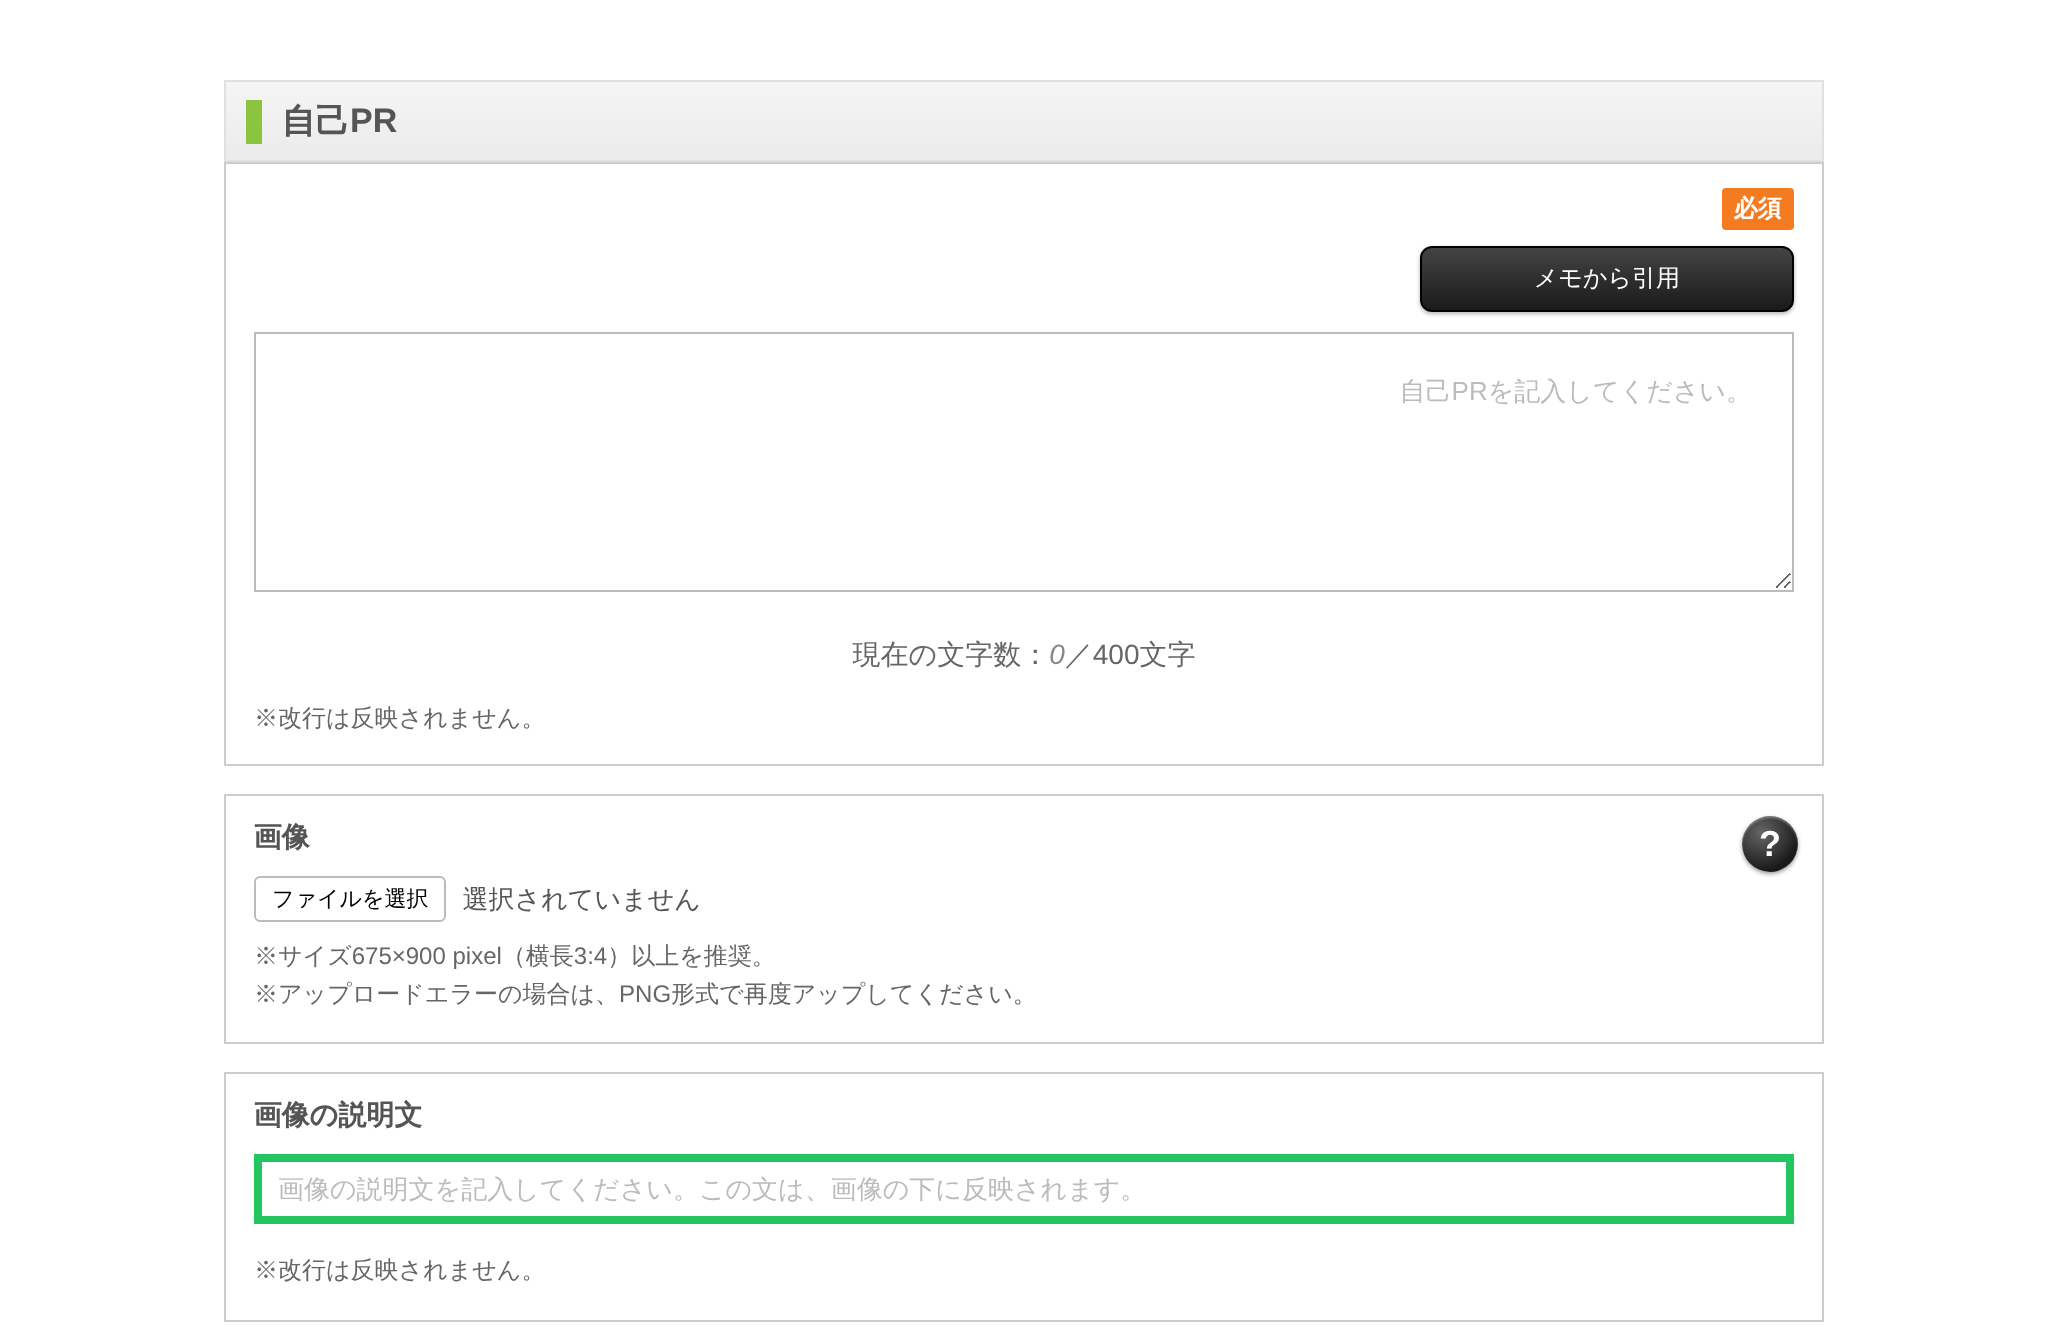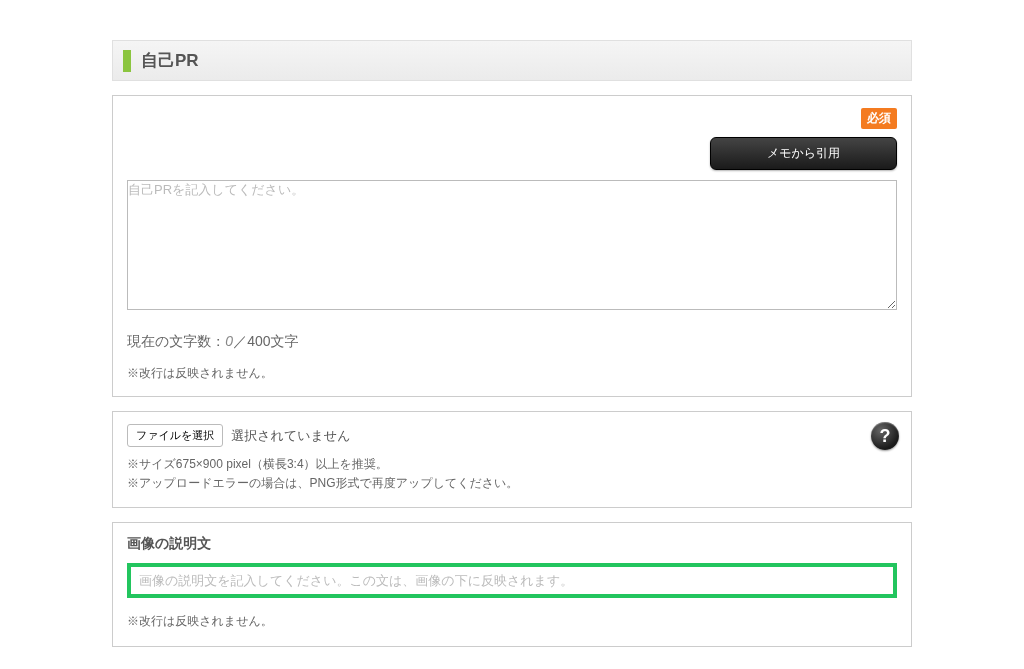--- a/index.html
+++ b/index.html
@@ -17,21 +17,20 @@
     .container {
       max-width: 800px;
       margin: 0 auto;
     }
     .section-header {
       background: linear-gradient(to bottom, #f5f5f5, #ebebeb);
       border: 1px solid #e0e0e0;
       padding: 8px 10px;
       display: flex;
       align-items: center;
-      margin-bottom: 14px;
     }
     .section-header .bar {
       width: 8px;
       height: 22px;
       background: #8bc53f;
       margin-right: 10px;
     }
     .section-header .title {
       font-size: 17px;
       font-weight: bold;
@@ -70,30 +69,32 @@
       padding: 7px 56px;
       font-size: 12px;
       cursor: pointer;
       box-shadow: 0 1px 2px rgba(0,0,0,0.3);
       text-align: center;
     }
     .pr-textarea {
       width: 100%;
       height: 130px;
       border: 1px solid #bbbbbb;
-      padding: 0;
+      padding: 20px;
       font-size: 13px;
       resize: vertical;
       font-family: inherit;
       color: #333333;
+      text-align: right;
     }
     .pr-textarea::placeholder {
       color: #bbbbbb;
     }
     .char-count-row {
+      text-align: center;
       margin-top: 20px;
       margin-bottom: 14px;
       font-size: 14px;
       color: #666666;
     }
     .char-count-row .count-num {
       font-style: italic;
       color: #888888;
     }
     .note {
@@ -176,20 +177,21 @@
       <button class="quote-btn">メモから引用</button>
     </div>
     <textarea class="pr-textarea" placeholder="自己PRを記入してください。" style=""></textarea>
     <div class="char-count-row">
       <span>現在の文字数：</span><span class="count-num">0</span><span>／400文字</span>
     </div>
     <div class="note">※改行は反映されません。</div>
   </div>
 
   <div class="panel">
+    <div class="panel-label">画像</div>
     <div class="help-icon">?</div>
     <div class="file-row">
       <button class="file-btn">ファイルを選択</button>
       <span class="file-status">選択されていません</span>
     </div>
     <div class="notes-block">
       <div class="note">※サイズ675×900 pixel（横長3:4）以上を推奨。</div>
       <div class="note">※アップロードエラーの場合は、PNG形式で再度アップしてください。</div>
     </div>
   </div>

